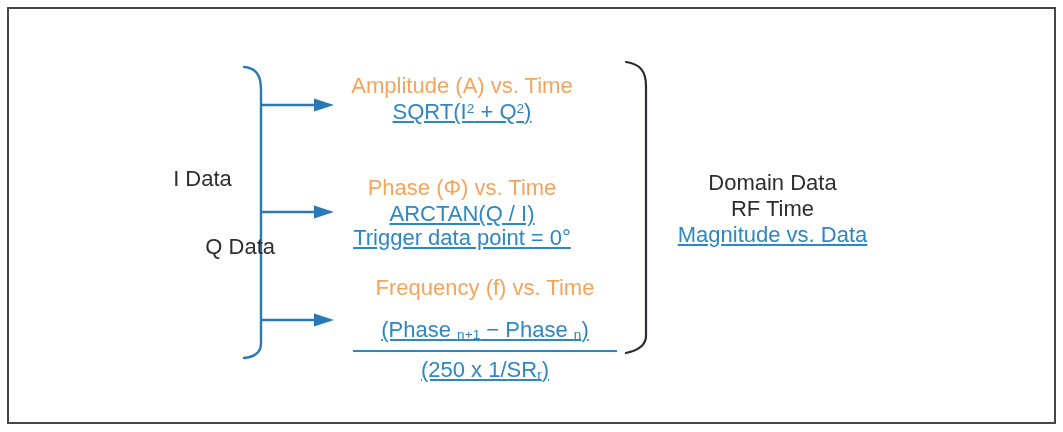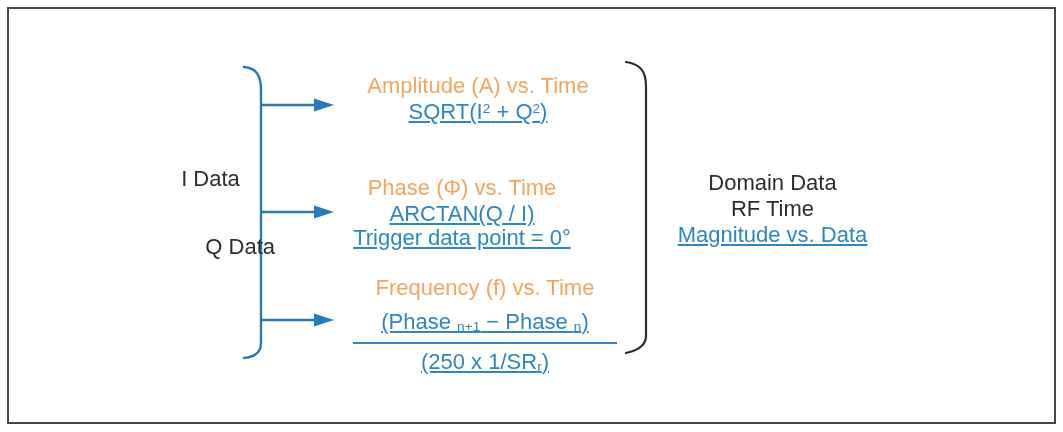--- a/index.html
+++ b/index.html
@@ -109,37 +109,37 @@
       <polygon class="arrow-head" points="314,205.5 334,212 314,218.5"></polygon>
     </g>
     <g>
       <line class="arrow-line" x1="261" y1="320" x2="316" y2="320"></line>
       <polygon class="arrow-head" points="314,313.5 334,320 314,326.5"></polygon>
     </g>
 
     <path class="brace-dark" d="M626,62 C640,64 646,71 646,86 L646,336 C646,344 640,350 626,353"></path>
   </svg>
 
-  <div class="lbl" style="left:138px; top:166px; width:145px; text-align:center;">I Data</div>
+  <div class="lbl" style="left:130px; top:166px; width:145px; text-align:center;">I Data</div>
   <div class="lbl" style="left:130px; top:234px; width:145px; text-align:right;">Q Data</div>
 
-  <div class="block" style="left:358px; top:73px; width:240px;">
+  <div class="block" style="left:342px; top:73px; width:240px;">
     <div class="t-orange">Amplitude (A) vs. Time</div>
     <div class="t-blue"><span>SQRT(I</span><span class="sp">2</span><span> + Q</span><span class="sp">2</span><span>)</span></div>
   </div>
 
   <div class="block" style="left:342px; top:175px; width:240px;">
     <div class="t-orange">Phase (Φ) vs. Time</div>
     <div class="t-blue">ARCTAN(Q / I)</div>
     <div class="t-blue note">Trigger data point = 0°</div>
   </div>
 
   <div class="block" style="left:345px; top:275px; width:280px;">
     <div class="t-orange">Frequency (f) vs. Time</div>
-    <div class="t-blue" style="margin-top:8px;"><span>(Phase </span><span class="sb">n+1</span><span> − Phase </span><span class="sb">n</span><span>)</span></div>
+    <div class="t-blue" style="margin-top:16px;"><span>(Phase </span><span class="sb">n+1</span><span> − Phase </span><span class="sb">n</span><span>)</span></div>
     <div class="frac-bar"></div>
     <div class="t-blue"><span>(250 x 1/SR</span><span class="sb">r</span><span>)</span></div>
   </div>
 
   <div class="block" style="left:650px; top:170px; width:245px;">
     <div class="t-dark">Domain Data</div>
     <div class="t-dark">RF Time</div>
     <div class="t-blue">Magnitude vs. Data</div>
   </div>
 

